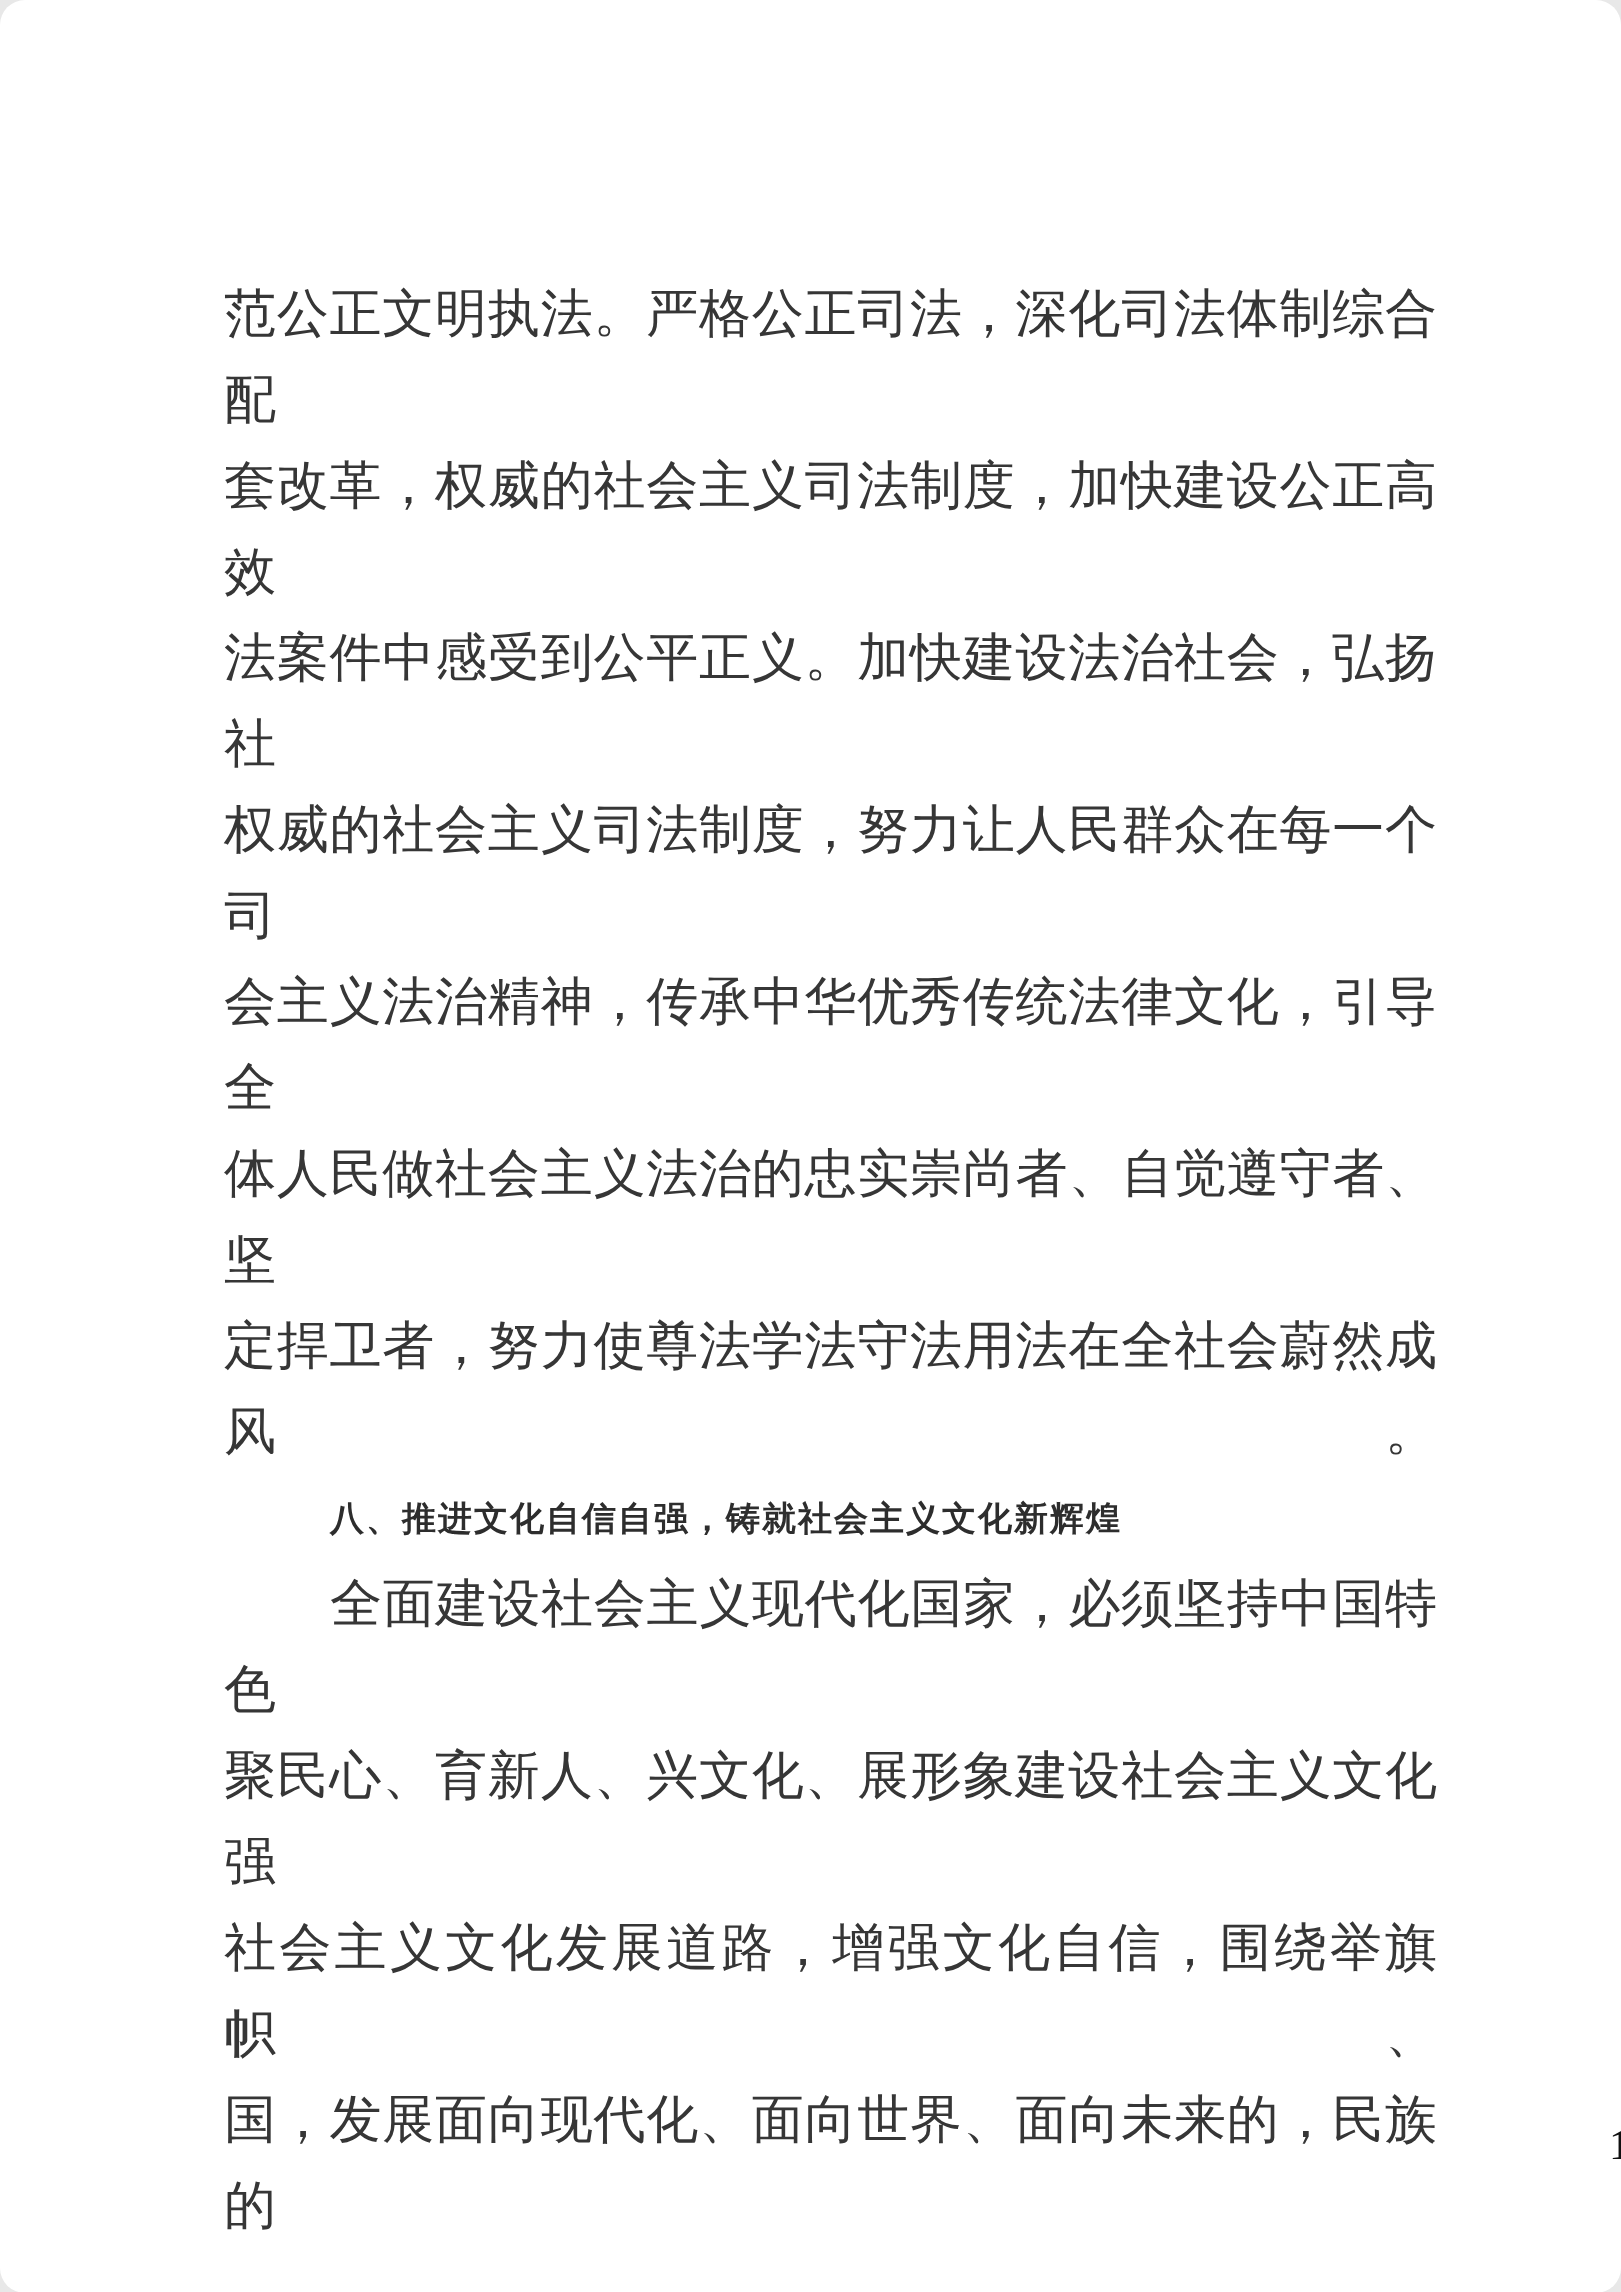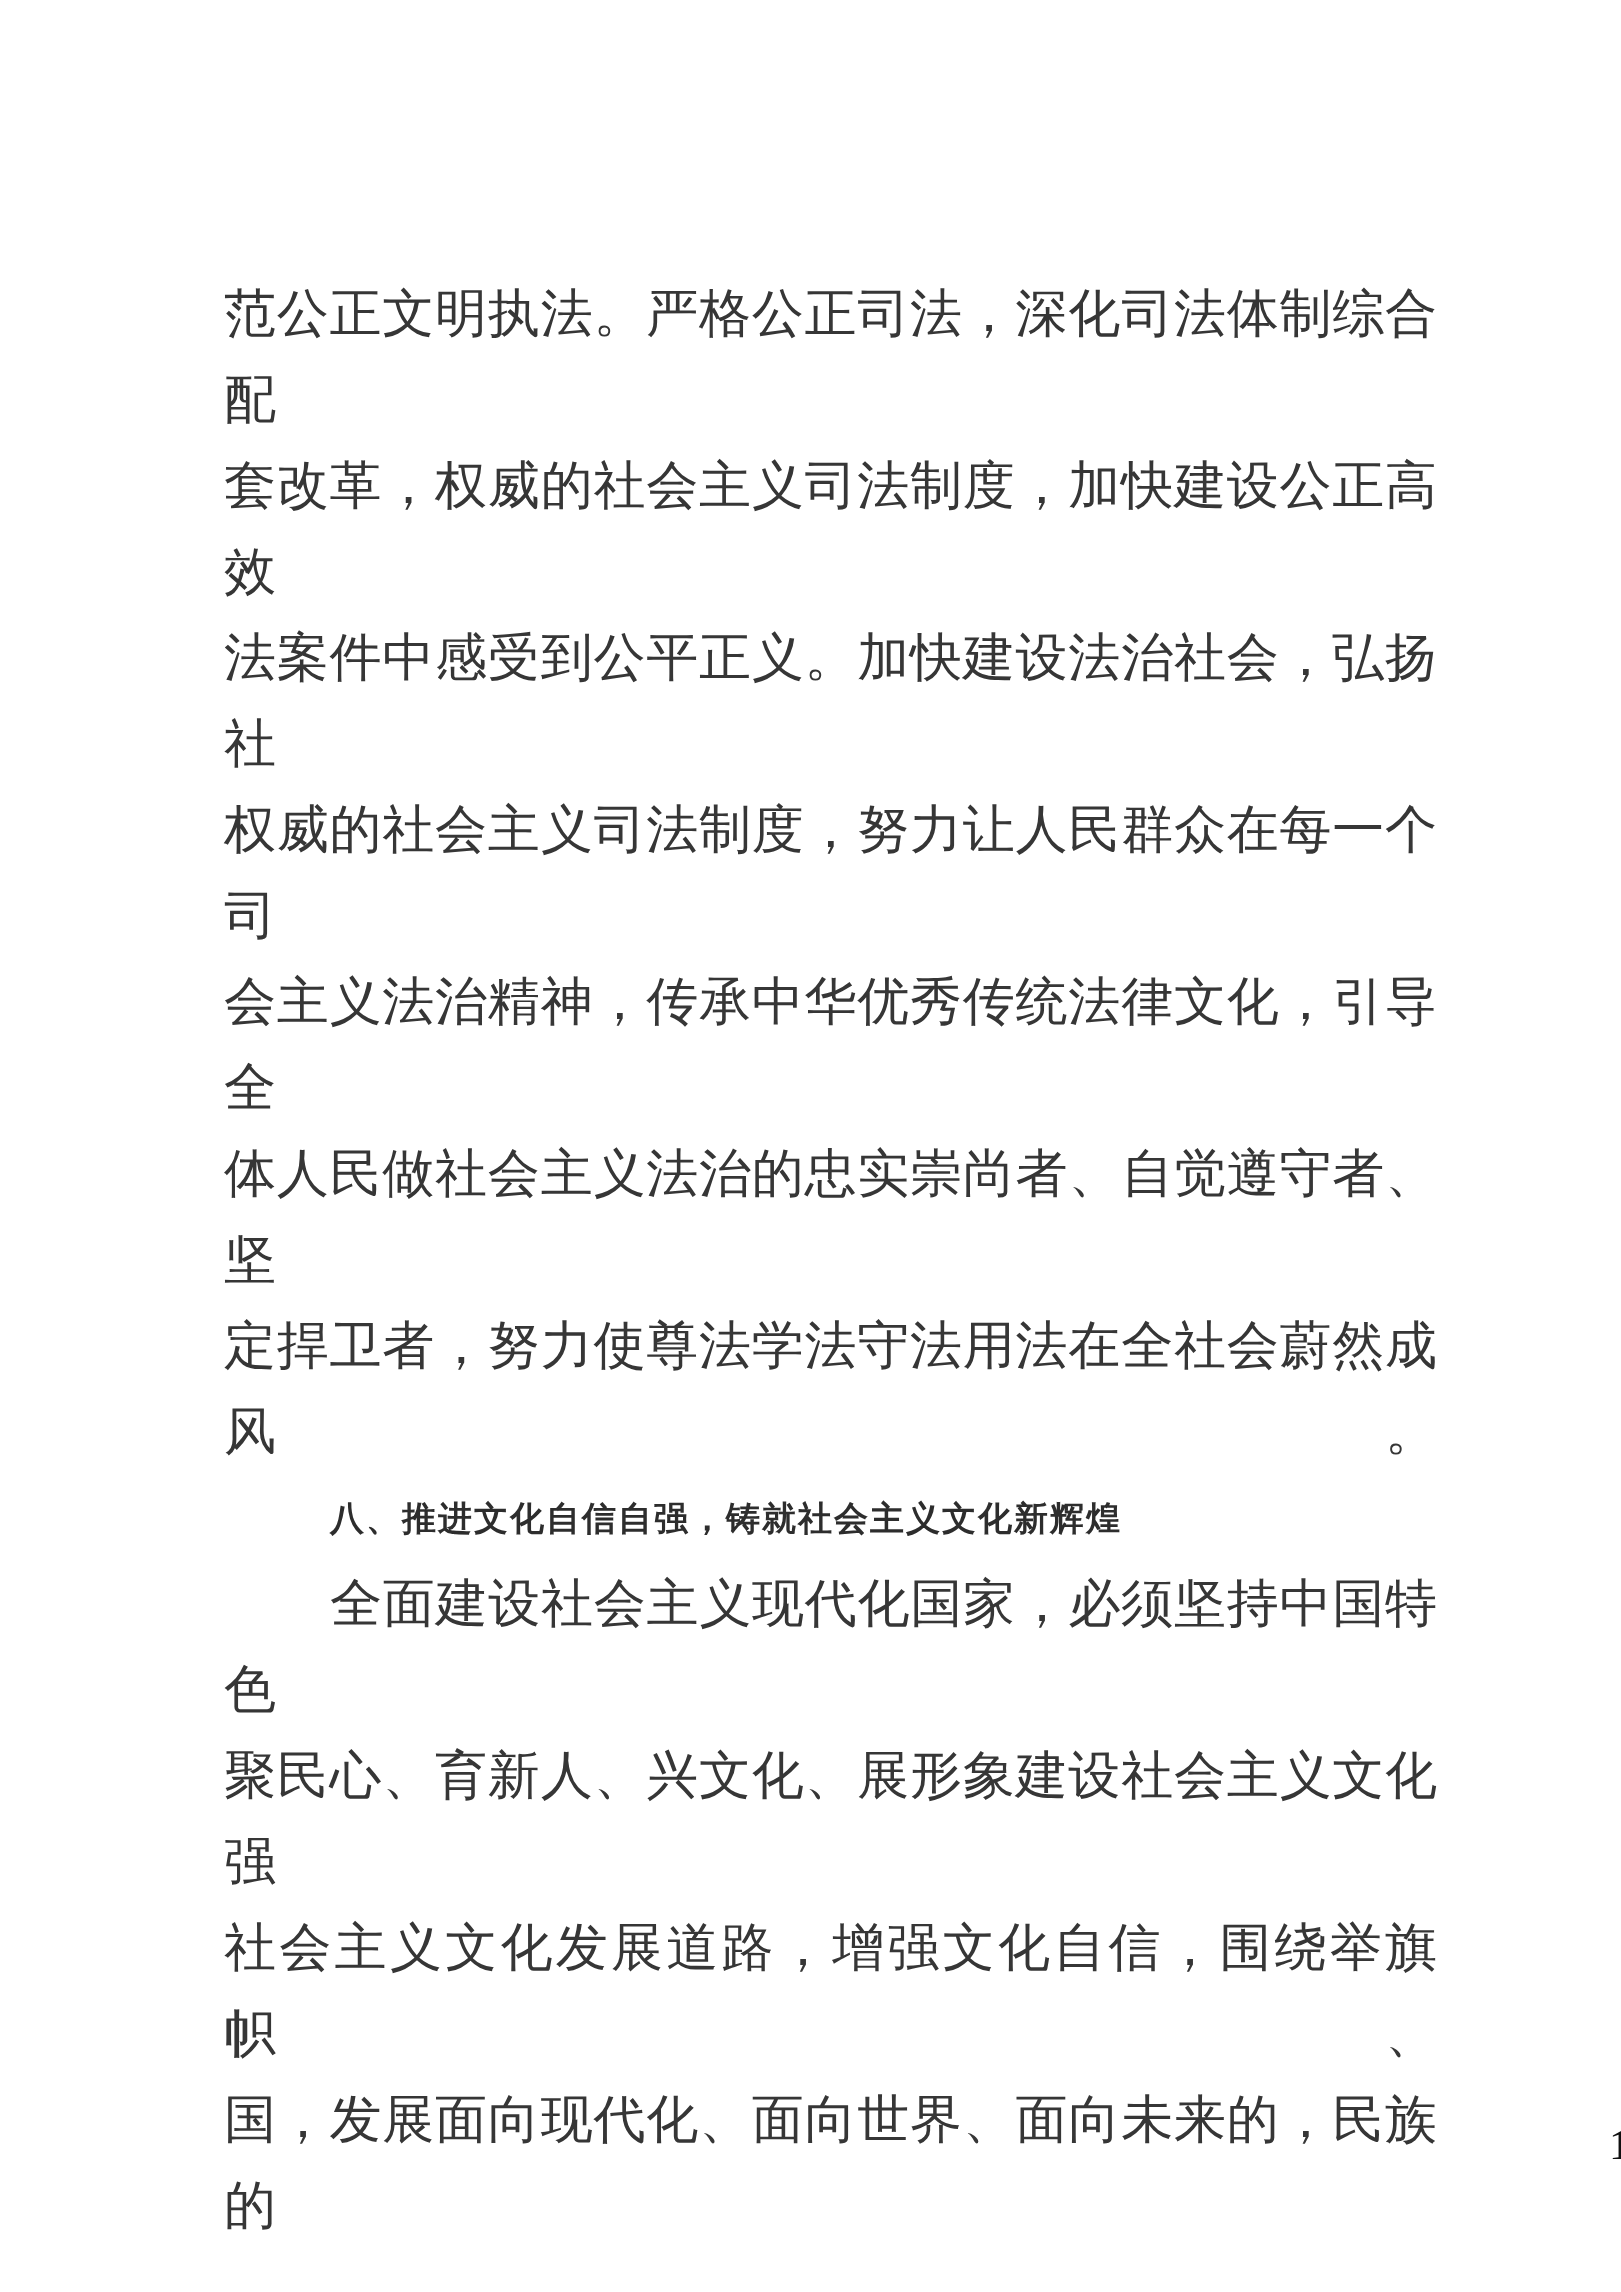--- a/index.html
+++ b/index.html
@@ -9,20 +9,21 @@
   }
   .page {
     position: relative;
     width: 1621px;
     height: 2293px;
     margin: 0 auto;
     background: #ffffff;
     overflow: hidden;
     font-family: "Liberation Serif", "DejaVu Serif", serif;
     color: #363636;
+    border-radius: 25px;
   }
   .text-block {
     position: absolute;
     left: 224px;
     top: 271px;
     width: 1213px;
   }
   .line {
     margin: 0;
     padding: 0;

